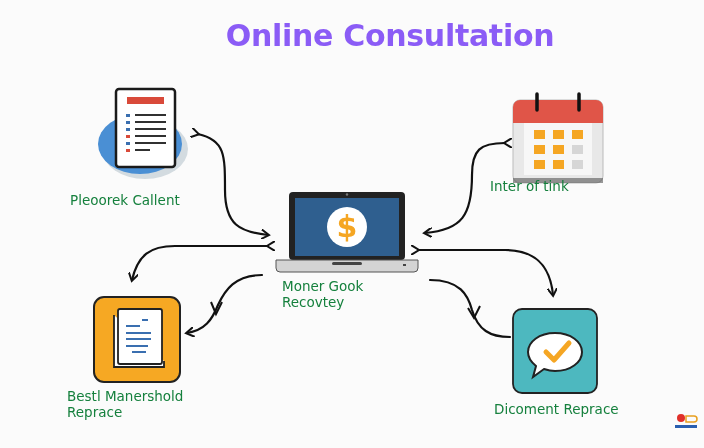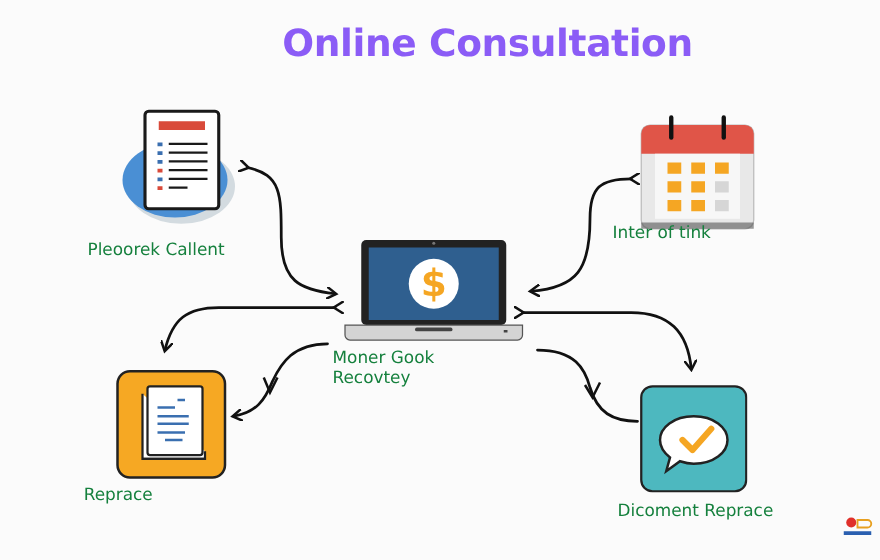--- a/index.html
+++ b/index.html
@@ -98,21 +98,21 @@
     <rect x="17" y="2" width="116" height="68" rx="4" fill="#222"></rect>
     <rect x="23" y="8" width="104" height="58" fill="#2f5f8f"></rect>
     <circle cx="75" cy="4.5" r="1.2" fill="#777"></circle>
     <circle cx="75" cy="37" r="20" fill="#ffffff"></circle>
     <text x="75" y="47" text-anchor="middle" font-size="30" font-weight="bold" fill="#f5a623" font-family="DejaVu Sans, sans-serif">$</text>
     <path d="M4,70 h142 v8 a4,4 0 0 1 -4,4 h-134 a4,4 0 0 1 -4,-4 z" fill="#d4d4d4" stroke="#555" stroke-width="1"></path>
     <rect x="60" y="72" width="30" height="3" rx="1.5" fill="#444"></rect>
     <rect x="131" y="74" width="3" height="2" fill="#444"></rect>
   </svg>
 </div>
-<div class="lbl" style="left:266px;top:278px;width:130px;">
+<div class="lbl" style="left:282px;top:278px;width:130px;">
   <div>Moner Gook</div>
   <div>Recovtey</div>
 </div>
 
 <div class="node" style="left:92px;top:295px;width:90px;height:90px;">
   <svg width="90" height="90" viewBox="0 0 90 90">
     <rect x="2" y="2" width="86" height="85" rx="10" fill="#f6a823" stroke="#222" stroke-width="2"></rect>
     <path d="M22,20 v52 h50 v-6" fill="#fff" stroke="#222" stroke-width="1.8"></path>
     <rect x="26" y="14" width="44" height="55" rx="2" fill="#fff" stroke="#222" stroke-width="1.8"></rect>
     <line x1="22" y1="72" x2="72" y2="72" stroke="#222" stroke-width="1.8"></line>
@@ -120,20 +120,21 @@
         <line x1="50" y1="25" x2="56" y2="25"></line>
         <line x1="34" y1="31" x2="48" y2="31"></line>
         <line x1="34" y1="38" x2="59" y2="38"></line>
         <line x1="34" y1="44" x2="59" y2="44"></line>
         <line x1="34" y1="51" x2="56" y2="51"></line>
         <line x1="40" y1="57" x2="54" y2="57"></line>
       </g>
   </svg>
 </div>
 <div class="lbl" style="left:67px;top:388px;width:140px;">
+  <div>Bestl Manershold</div>
   <div>Reprace</div>
 </div>
 
 <div class="node" style="left:512px;top:308px;width:86px;height:86px;">
   <svg width="86" height="86" viewBox="0 0 86 86">
     <rect x="1" y="1" width="84" height="84" rx="9" fill="#4db8bf" stroke="#222" stroke-width="1.8"></rect>
     <path d="M43,25 c16,0 27,9 27,19 c0,10 -11,19 -27,19 c-4,0 -8,-1 -11,-2 l-11,8 l3,-11 c-5,-4 -8,-9 -8,-14 c0,-10 11,-19 27,-19 z" fill="#fff" stroke="#222" stroke-width="2"></path>
     <path d="M34,44 l8,8 l15,-17" fill="none" stroke="#f5a623" stroke-width="5" stroke-linecap="round" stroke-linejoin="round"></path>
   </svg>
 </div>

